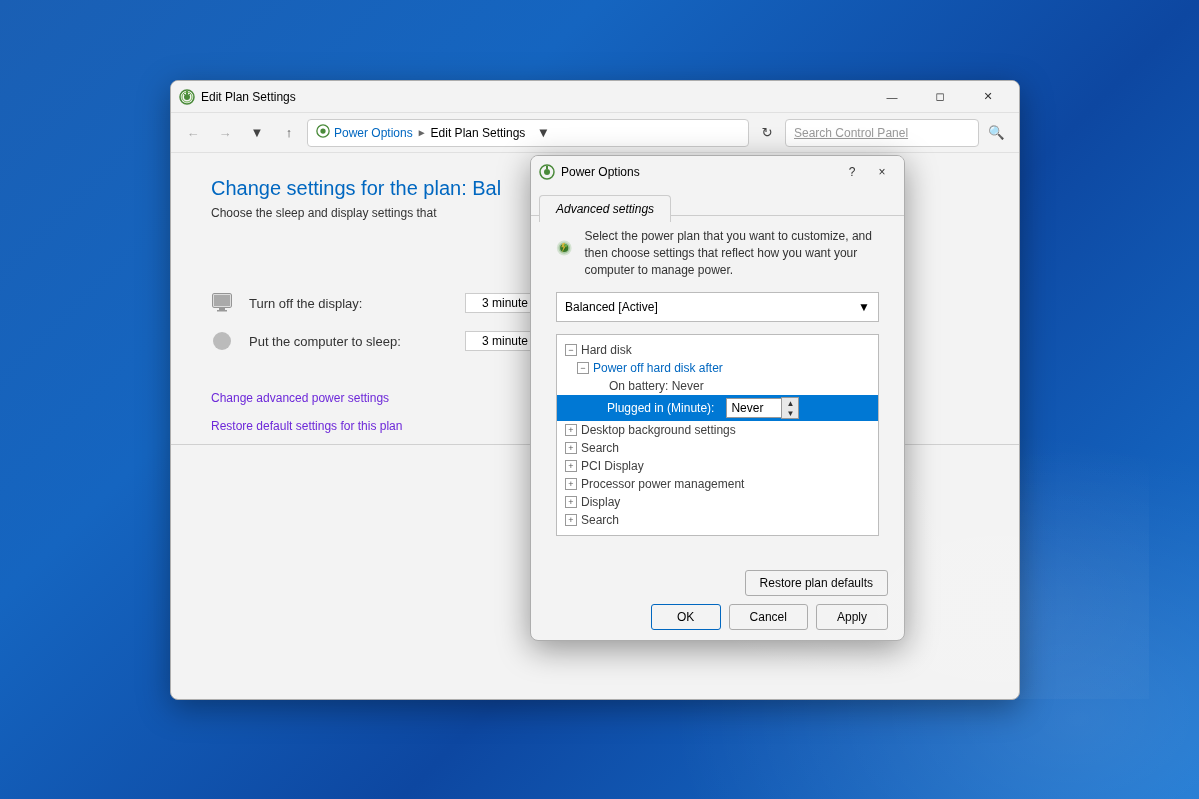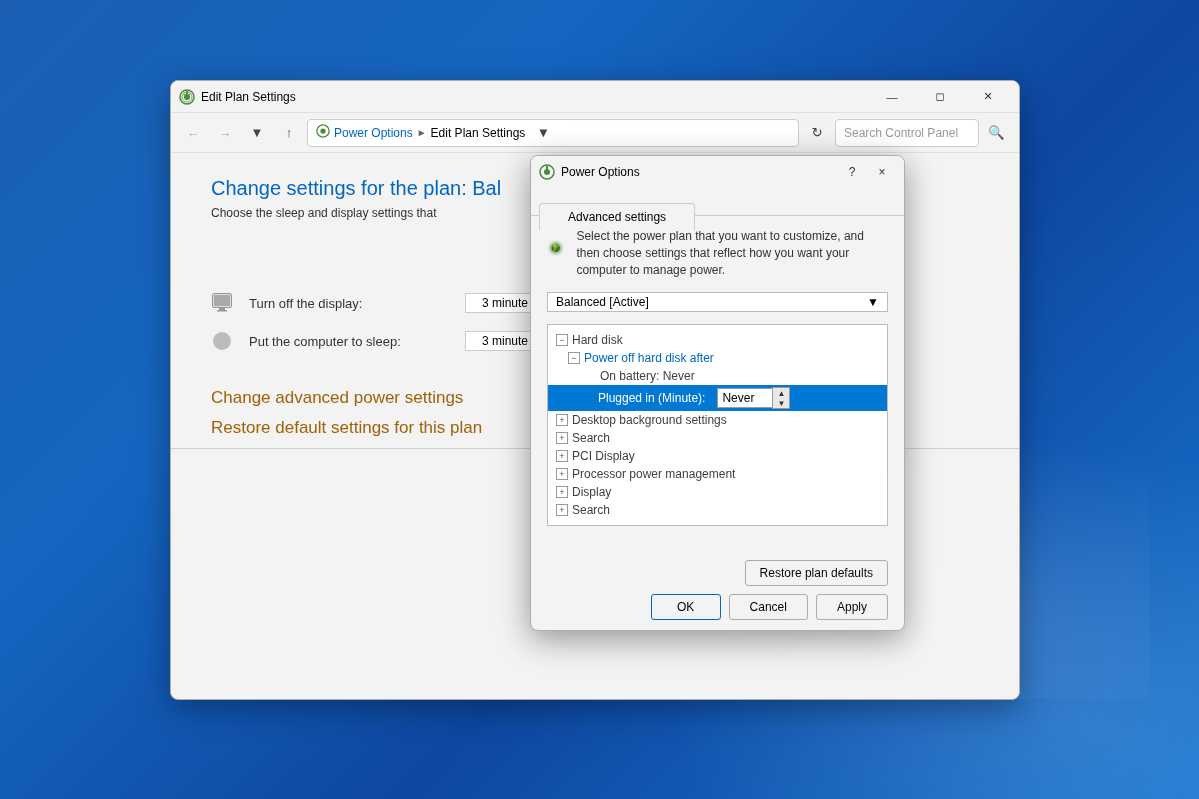--- a/index.html
+++ b/index.html
@@ -135,30 +135,31 @@
       border: none;
       background: transparent;
       cursor: pointer;
       display: flex;
       align-items: center;
       justify-content: center;
       color: #444;
       border-radius: 4px;
     }
     .search-box {
-      width: 144px; height: 28px;
+      width: 194px; height: 28px;
       background: white;
       border: 1px solid #ccc;
       border-radius: 4px;
       display: flex;
       align-items: center;
       padding: 0 8px;
       font-size: 12px;
       color: #999;
       gap: 4px;
+      text-decoration: underline;
     }
     .search-icon-box {
       width: 28px; height: 28px;
       border: none;
       background: transparent;
       display: flex;
       align-items: center;
       justify-content: center;
       color: #444;
     }
@@ -195,22 +196,22 @@
       background: white;
       border: 1px solid #ccc;
       padding: 2px 16px;
       font-size: 12px;
       min-width: 80px;
     }
     .link-row {
       margin-bottom: 10px;
     }
     .link-text {
-      color: #a16207;
-      font-size: 17px;
+      color: #6d28d9;
+      font-size: 12px;
       cursor: pointer;
       text-decoration: none;
     }
 
     
     .divider {
       height: 1px;
       background: #d0d0d0;
       margin: 10px -40px;
     }
@@ -262,56 +263,57 @@
       border-radius: 4px;
     }
 
     .dialog-tabs {
       display: flex;
       padding: 0 8px;
       border-bottom: 1px solid #ccc;
       background: #f3f3f3;
     }
     .dialog-tab {
-      padding: 6px 28px;
+      padding: 6px 16px;
       font-size: 12px;
       cursor: pointer;
       border: 1px solid transparent;
       border-bottom: none;
       background: #e0e0e0;
       margin-right: 2px;
       position: relative;
-      top: 15px;
+      top: 7px;
       border-radius: 4px 4px 0 0;
+      font-style: italic;
     }
     .dialog-tab.active {
       background: #f3f3f3;
       border-color: #ccc;
       border-bottom-color: #f3f3f3;
     }
 
     .dialog-body {
-      padding: 12px 16px;
+      padding: 12px 25px;
       background: #f3f3f3;
     }
     .dialog-description-row {
       display: flex;
       gap: 12px;
       margin-bottom: 14px;
       align-items: flex-start;
     }
     .dialog-description {
       font-size: 12px;
       color: #333;
       line-height: 1.4;
     }
 
     .plan-dropdown {
       width: 100%;
-      height: 20px;
+      height: 30px;
       border: 1px solid #bbb;
       background: white;
       font-size: 12px;
       padding: 0 8px;
       margin-bottom: 12px;
       display: flex;
       align-items: center;
       justify-content: space-between;
       cursor: pointer;
     }

